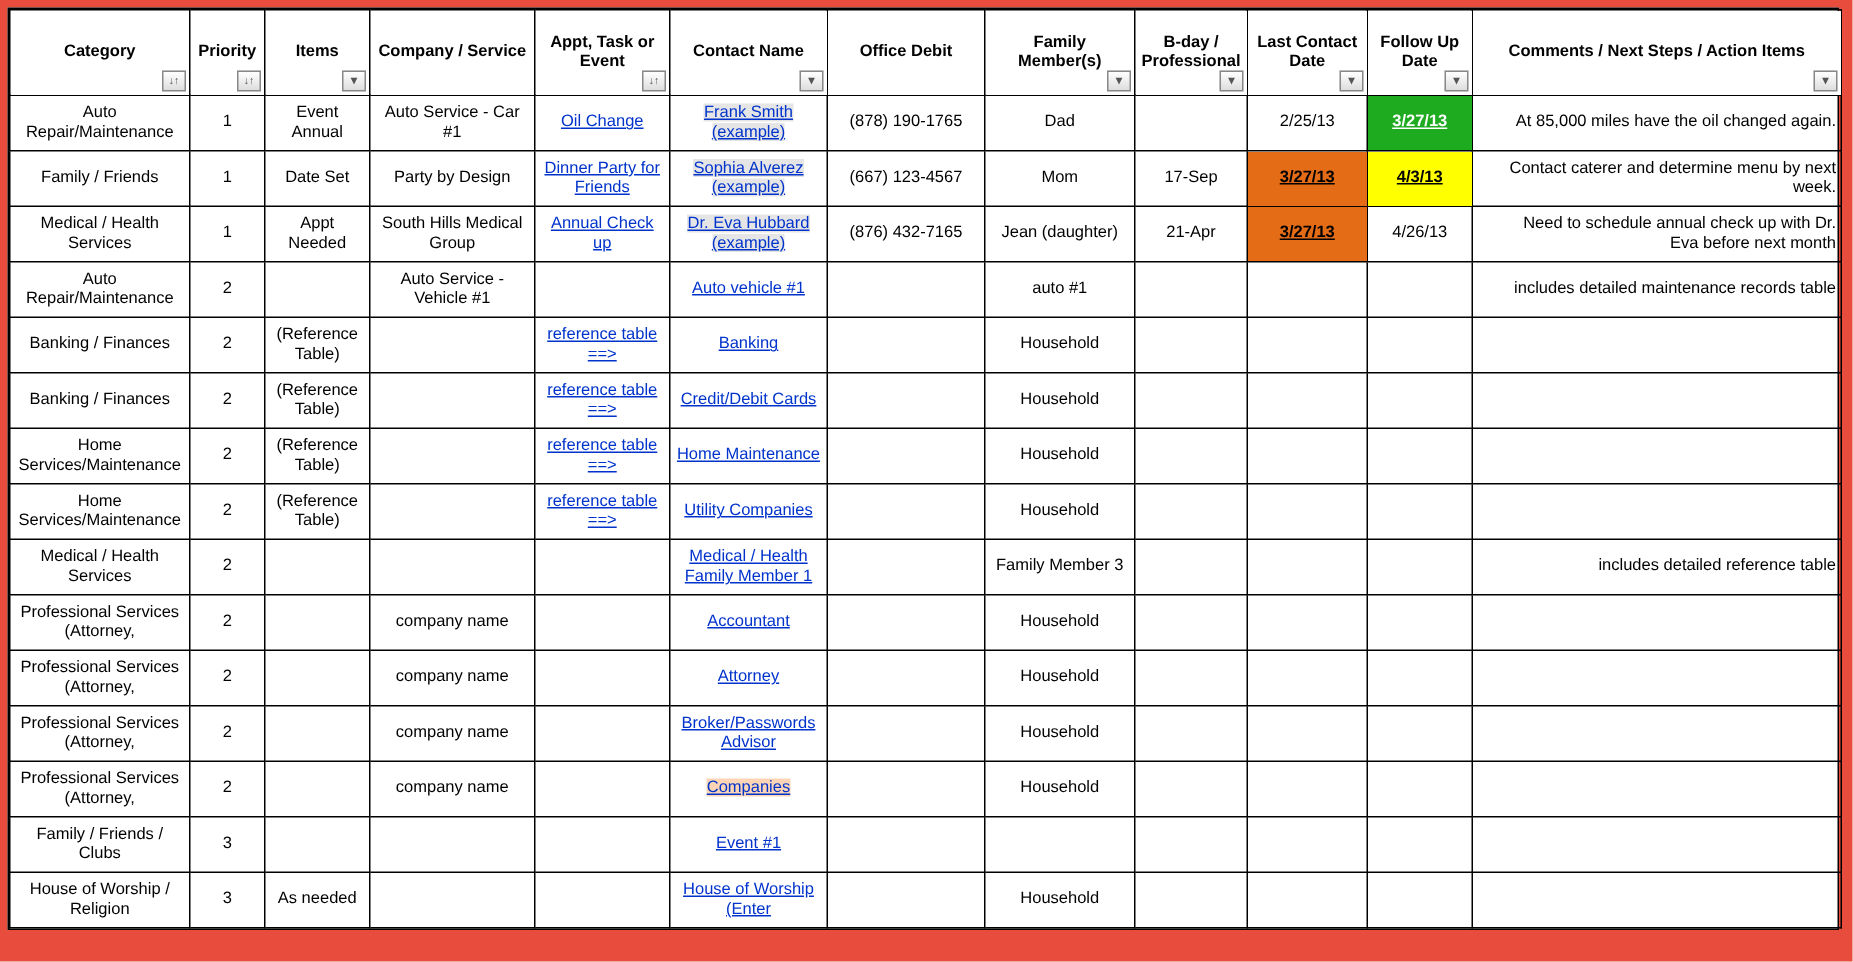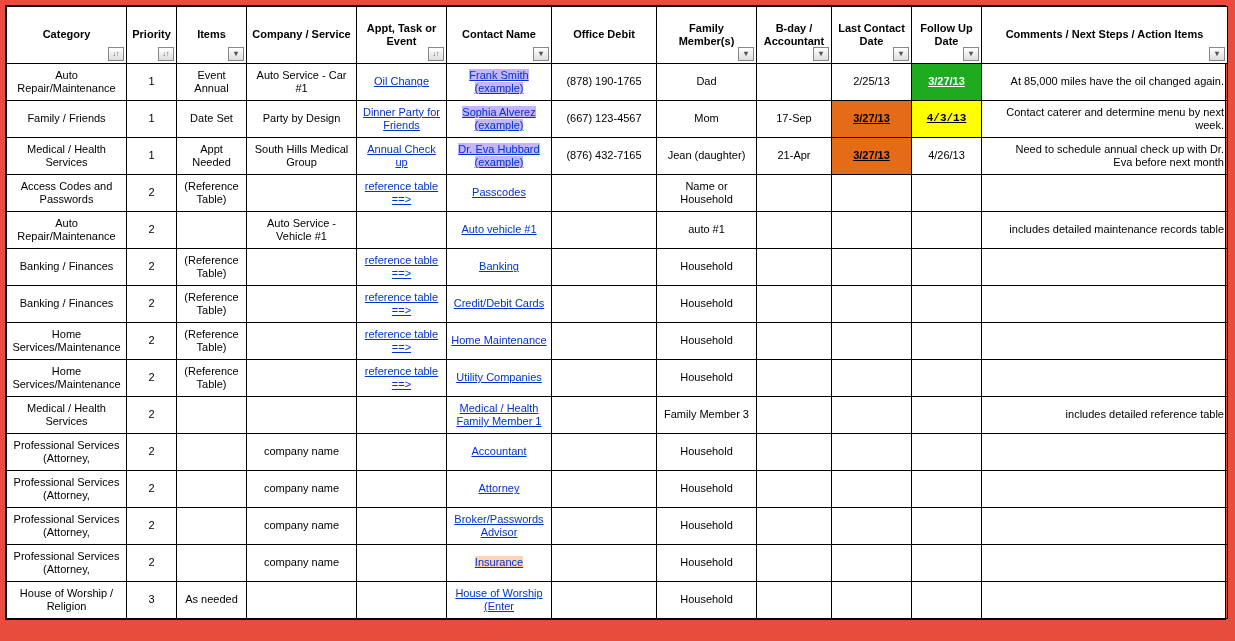--- a/index.html
+++ b/index.html
@@ -48,25 +48,25 @@
     text-align: center;
     color: #555;
     cursor: pointer;
   }
   .filter::before { content:"▾"; }
   .updown::before{content:"↓↑"; font-size:7px;}
   a.link {
     color: #0033cc;
     text-decoration: underline;
   }
-  .hl-yellow { background: #c4b5fd; }
+  .hl-yellow { background: #e5e5e5; }
   .hl-orange { background: #fbd5b5; }
   .bg-green { background: #1fab1f; color:#fff; font-weight:bold; text-decoration:underline;}
   .bg-orange { background: #e56c17; color:#000; font-weight:bold; text-decoration:underline;}
-  .bg-yellow { background: #ffff00; font-weight:bold; text-decoration:underline;font-family:Liberation Mono, monospace;}
+  .bg-yellow { background: #ffff00; font-weight:bold; text-decoration:underline;}
   .left { text-align:right; padding-left:20px;}
   col.c1{width:120px}
   col.c2{width:50px}
   col.c3{width:70px}
   col.c4{width:110px}
   col.c5{width:90px}
   col.c6{width:105px}
   col.c7{width:105px}
   col.c8{width:100px}
   col.c9{width:75px}
@@ -96,21 +96,21 @@
 <thead>
 <tr>
   <th><span>Category</span><span class="filter updown"></span></th>
   <th><span>Priority</span><span class="filter updown"></span></th>
   <th><span>Items</span><span class="filter"></span></th>
   <th><span>Company / Service</span></th>
   <th><span>Appt, Task or Event</span><span class="filter updown"></span></th>
   <th><span>Contact Name</span><span class="filter"></span></th>
   <th><span>Office Debit</span></th>
   <th><span>Family Member(s)</span><span class="filter"></span></th>
-  <th><span>B-day / Accountant</span><span class="filter"></span></th>
+  <th><span>B-day / Professional</span><span class="filter"></span></th>
   <th><span>Last Contact Date</span><span class="filter"></span></th>
   <th><span>Follow Up Date</span><span class="filter"></span></th>
   <th><span>Comments / Next Steps / Action Items</span><span class="filter"></span></th>
 </tr>
 </thead>
 <tbody id="tbody">
         <tr>
           <td>Auto Repair/Maintenance</td>
           <td>1</td>
           <td>Event Annual</td>
@@ -146,34 +146,20 @@
           <td><a class="link">Annual Check up</a></td>
           <td><a class="link hl-yellow">Dr. Eva Hubbard (example)</a></td>
           <td>(876) 432-7165</td>
           <td>Jean (daughter)</td>
           <td>21-Apr</td>
           <td class="bg-orange">3/27/13</td>
           <td>4/26/13</td>
           <td class="left">Need to schedule annual check up with Dr. Eva before next month</td>
         </tr>
         <tr>
-          <td>Access Codes and Passwords</td>
-          <td>2</td>
-          <td>(Reference Table)</td>
-          <td></td>
-          <td><a class="link">reference table ==&gt;</a></td>
-          <td><a class="link">Passcodes</a></td>
-          <td></td>
-          <td>Name or Household</td>
-          <td></td>
-          <td></td>
-          <td></td>
-          <td class="left"></td>
-        </tr>
-        <tr>
           <td>Auto Repair/Maintenance</td>
           <td>2</td>
           <td></td>
           <td>Auto Service - Vehicle #1</td>
           <td></td>
           <td><a class="link">Auto vehicle #1</a></td>
           <td></td>
           <td>auto #1</td>
           <td></td>
           <td></td>
@@ -291,23 +277,37 @@
           <td></td>
           <td></td>
           <td class="left"></td>
         </tr>
         <tr>
           <td>Professional Services (Attorney,</td>
           <td>2</td>
           <td></td>
           <td>company name</td>
           <td></td>
-          <td><a class="link hl-orange">Insurance</a></td>
-          <td></td>
-          <td>Household</td>
+          <td><a class="link hl-orange">Companies</a></td>
+          <td></td>
+          <td>Household</td>
+          <td></td>
+          <td></td>
+          <td></td>
+          <td class="left"></td>
+        </tr>
+        <tr>
+          <td>Family / Friends / Clubs</td>
+          <td>3</td>
+          <td></td>
+          <td></td>
+          <td></td>
+          <td><a class="link">Event #1</a></td>
+          <td></td>
+          <td></td>
           <td></td>
           <td></td>
           <td></td>
           <td class="left"></td>
         </tr>
         <tr>
           <td>House of Worship / Religion</td>
           <td>3</td>
           <td>As needed</td>
           <td></td>

